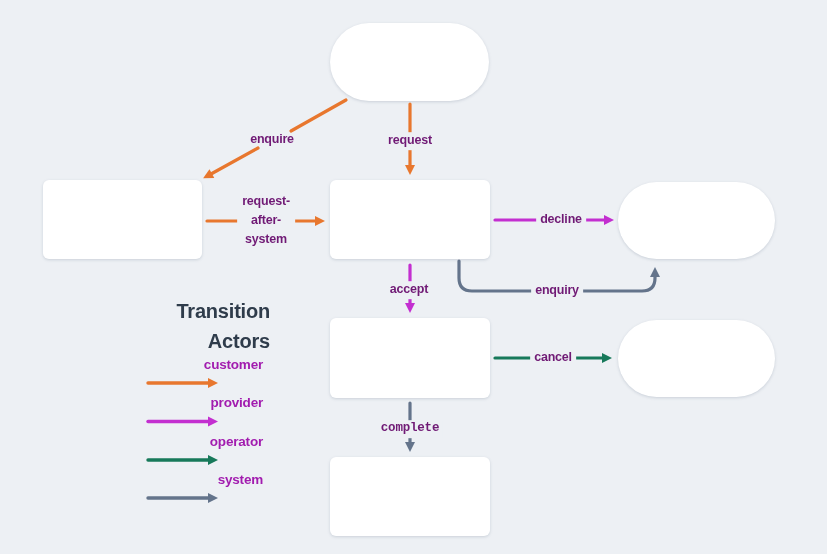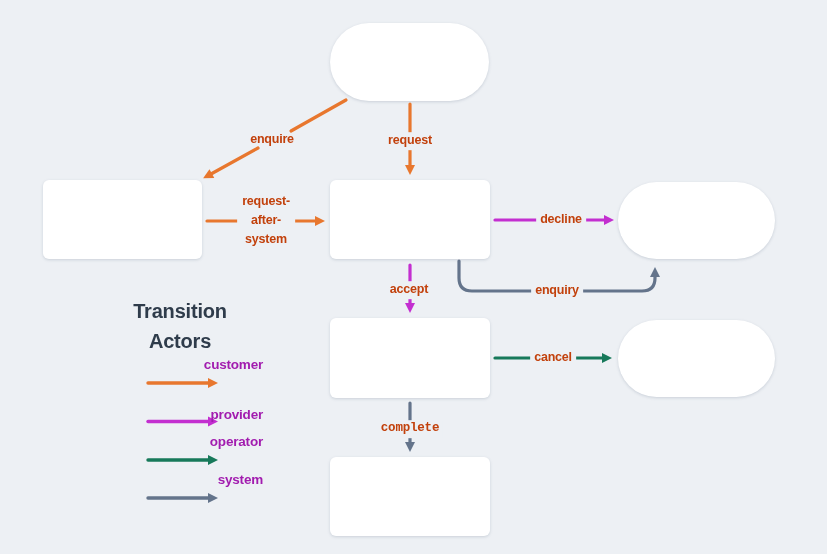--- a/index.html
+++ b/index.html
@@ -26,34 +26,34 @@
     position: absolute;
     left: 0; top: 0;
     width: 827px; height: 554px;
   }
   .edge-label {
     position: absolute;
     transform: translate(-50%, -50%);
     font-size: 12.5px;
     font-weight: 700;
     letter-spacing: -0.2px;
-    color: #c2410c;
+    color: #701a75;
     background: #EDF0F4;
     padding: 1px 4px;
     white-space: nowrap;
     line-height: 1.25;
     text-align: center;
   }
   .edge-label.no-bg { background: transparent; padding: 1px 2px; }
   .edge-label.multiline { white-space: normal; line-height: 19px; padding: 0 5px; }
   .legend-title {
     position: absolute;
     left: 90px; top: 296px;
     width: 180px;
-    text-align: center;
+    text-align: right;
     font-size: 20px;
     font-weight: 700;
     letter-spacing: -0.2px;
     line-height: 30px;
     color: #2F3C4B;
   }
   .legend-item-label {
     position: absolute;
     left: 103px;
     width: 160px;
@@ -135,17 +135,17 @@
   <div class="edge-label" style="left:553px; top:358px;">cancel</div>
 
   <div class="edge-label" style="left:410px; top:429px;font-family:Liberation Mono, monospace;">complete</div>
 
   <div class="legend-title">
     <div>Transition</div>
     <div>Actors</div>
   </div>
 
   <div class="legend-item-label" style="top:357px;">customer</div>
-  <div class="legend-item-label" style="top:395px;margin-top:12px;">provider</div>
+  <div class="legend-item-label" style="top:395px;">provider</div>
   <div class="legend-item-label" style="top:434px;">operator</div>
   <div class="legend-item-label" style="top:472px;">system</div>
 
 </div>
 
 </body></html>

